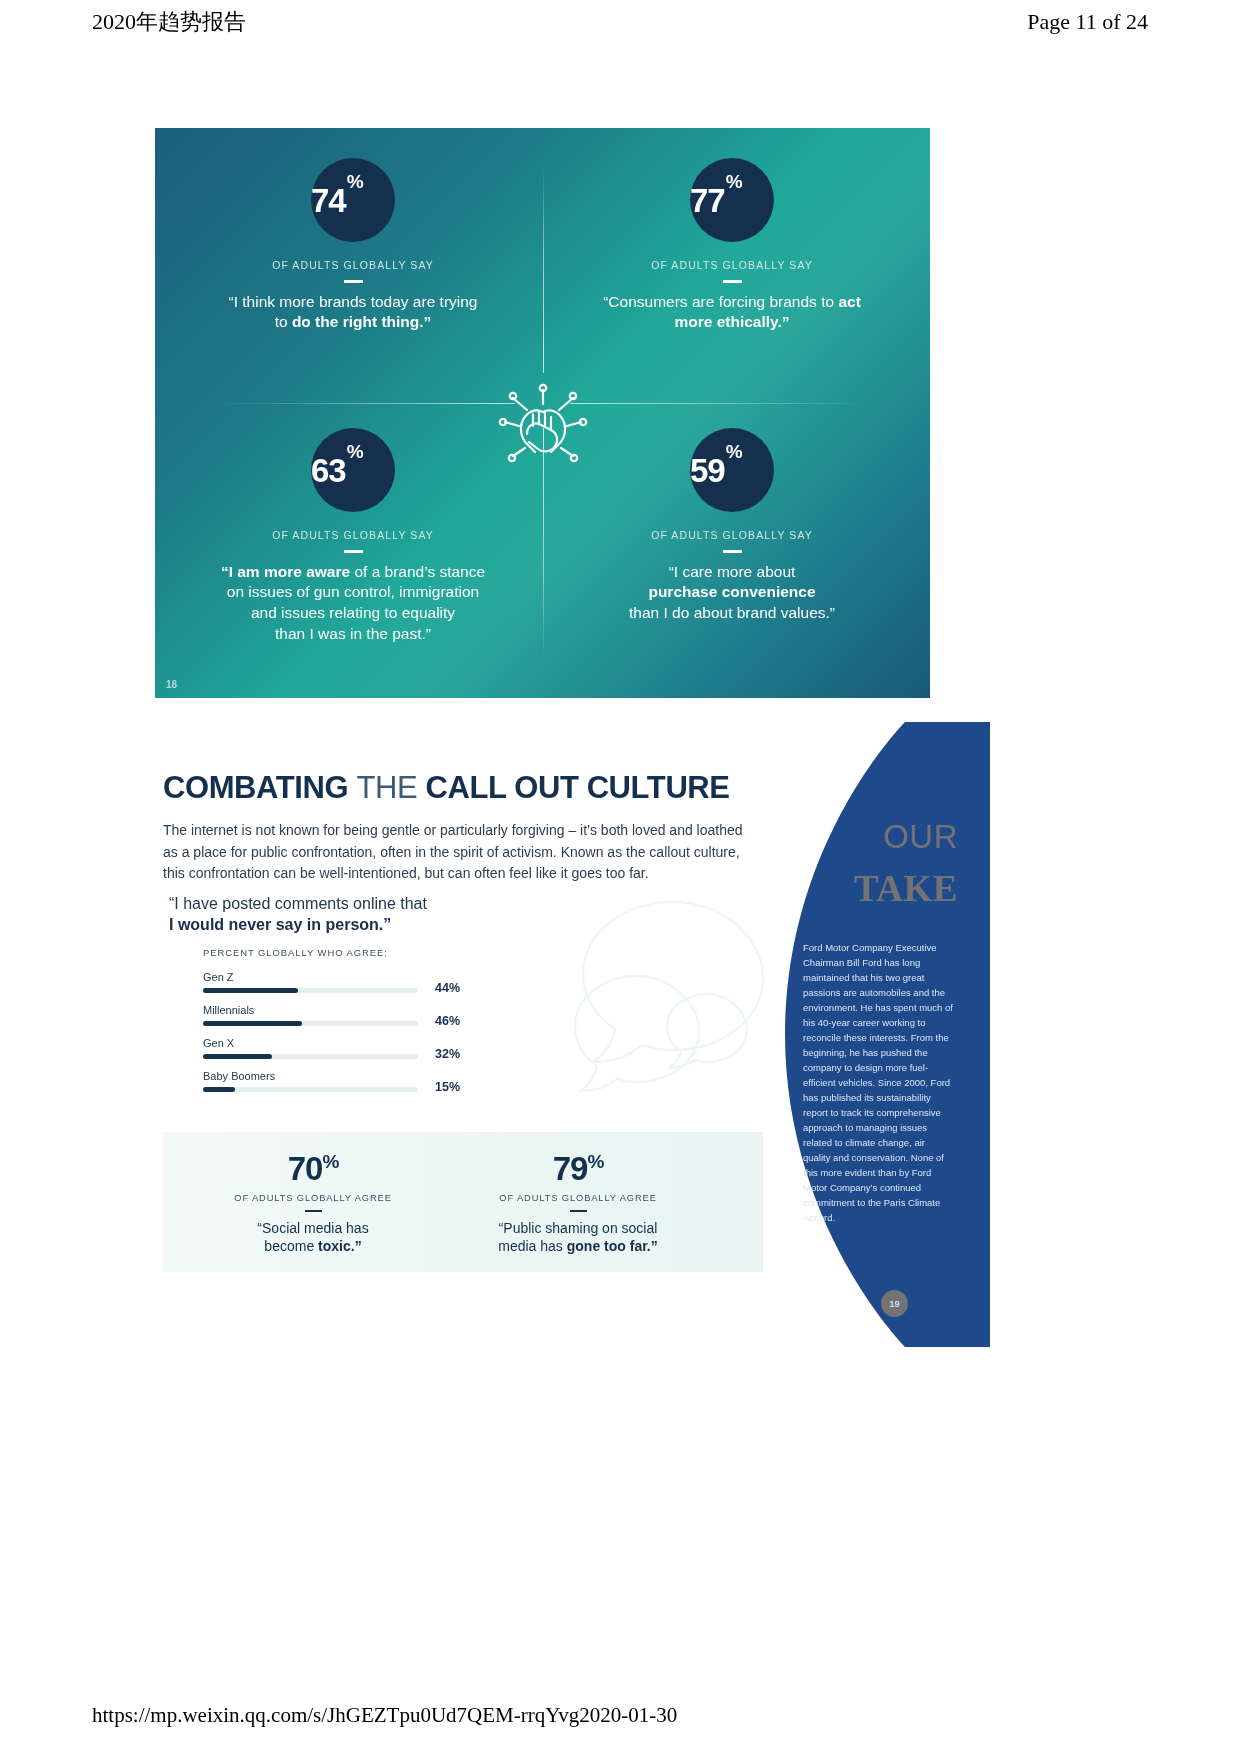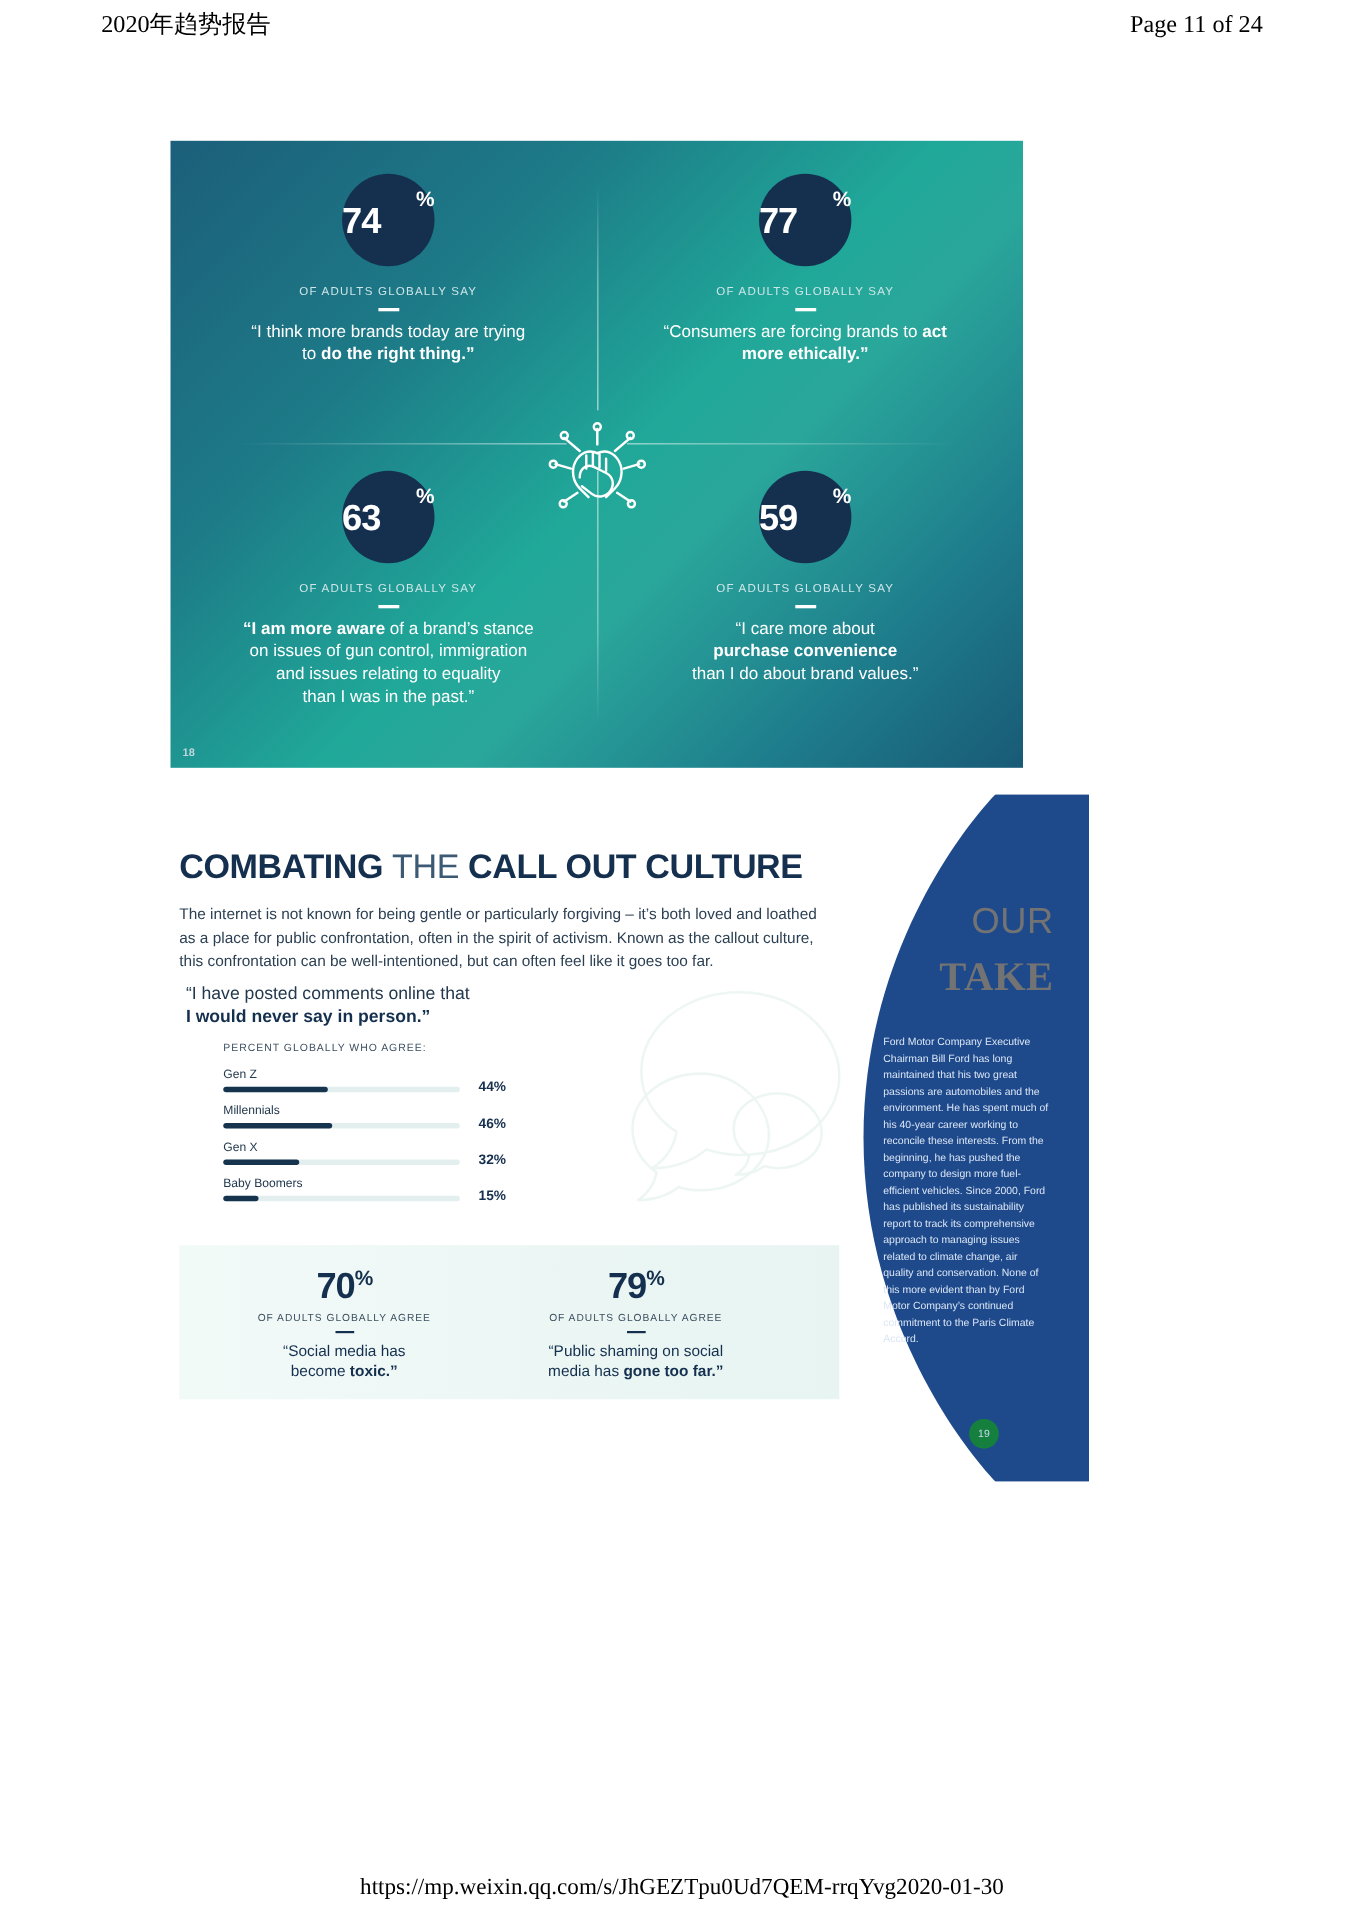--- a/index.html
+++ b/index.html
@@ -7,42 +7,42 @@
     width:1240px;height:1754px;background:#ffffff;
     font-family:"Liberation Serif", serif;
     position:relative;overflow:hidden;
   }
   
   .pg-header{position:absolute;top:0;left:0;width:1240px;height:38px;
     display:flex;align-items:center;justify-content:space-between;
     padding:6px 92px 0 92px;box-sizing:border-box;
     font-size:22px;color:#000;gap:26px;}
   .pg-footer{position:absolute;bottom:26px;left:0;width:1240px;
-    display:flex;align-items:center;justify-content:center;
+    display:flex;align-items:center;justify-content:flex-start;
     padding:0 92px;box-sizing:border-box;font-size:21px;color:#000;}
 
   
   .slide18{position:absolute;left:155px;top:128px;width:775px;height:570px;
     background:linear-gradient(135deg,#1c5f7a 0%,#1d7a87 28%,#20a899 52%,#2aa79b 62%,#1e7d8c 82%,#195a76 100%);
     font-family:"Liberation Sans", sans-serif;overflow:hidden;}
   .s18-vline{position:absolute;left:50%;top:40px;width:1px;height:205px;
     background:linear-gradient(to bottom,rgba(255,255,255,0) 0%,rgba(255,255,255,.55) 45%,rgba(255,255,255,.75) 100%);}
   .s18-vline2{position:absolute;left:50%;top:300px;width:1px;height:230px;
     background:linear-gradient(to bottom,rgba(255,255,255,.75) 0%,rgba(255,255,255,.5) 60%,rgba(255,255,255,0) 100%);}
   .s18-hline-l{position:absolute;left:60px;top:275px;width:300px;height:1px;
     background:linear-gradient(to right,rgba(255,255,255,0),rgba(255,255,255,.7));}
   .s18-hline-r{position:absolute;right:60px;top:275px;width:300px;height:1px;
     background:linear-gradient(to left,rgba(255,255,255,0),rgba(255,255,255,.7));}
   .quad{position:absolute;width:360px;text-align:center;color:#fff;}
   .q-tl{left:18px;top:30px;}
   .q-tr{right:18px;top:30px;}
   .q-bl{left:18px;top:300px;}
   .q-br{right:18px;top:300px;}
   .circle{width:84px;height:84px;border-radius:50%;background:#15304f;
-    margin:0 auto;display:flex;align-items:center;justify-content:space-between;}
+    margin:0 auto;display:flex;align-items:center;justify-content:flex-start;}
   .circle .num{font-size:33px;font-weight:bold;letter-spacing:-1px;line-height:1;}
   .circle .pct{font-size:19px;font-weight:bold;margin-left:1px;align-self:flex-start;margin-top:13px;}
   .sub{font-size:10.5px;letter-spacing:1.1px;color:#cfe6e8;margin-top:17px;}
   .dash{width:19px;height:2.5px;background:#fff;margin:9px auto 0;}
   .quote{font-size:15.5px;line-height:1.35;margin-top:9px;padding:0 22px;}
   .quote b{font-weight:bold;}
   .handshake{position:absolute;left:50%;top:250px;transform:translateX(-50%);width:120px;height:110px;}
   .pgnum18{position:absolute;left:11px;bottom:8px;font-size:10px;font-weight:bold;color:#bcd6dc;}
 
   
@@ -74,21 +74,21 @@
   .bigstat .d{width:17px;height:2px;background:#15304f;margin:7px auto;}
   .bigstat .q{font-size:14px;line-height:1.3;margin-top:4px;text-align:center;}
   .bigstat .q b{font-weight:bold;}
   .ourtake-shape{position:absolute;right:0;top:0;width:235px;height:625px;}
   .ot-title{position:absolute;right:32px;top:98px;text-align:right;color:#737373;
     font-size:33px;line-height:1.0;letter-spacing:.5px;}
   .ot-title .l2{font-weight:bold;display:block;font-size:37px;margin-top:17px;font-family:Liberation Serif, serif;}
   .ot-body{position:absolute;left:48px;top:218px;width:150px;font-size:9.5px;
     line-height:1.58;color:#dce6f5;}
   .ot-pg{position:absolute;left:126px;bottom:30px;width:27px;height:27px;border-radius:50%;
-    background:#15803d;color:#c9d9ef;font-size:9.5px;display:flex;align-items:center;justify-content:center;font-weight:normal;}
+    background:#737373;color:#c9d9ef;font-size:9.5px;display:flex;align-items:center;justify-content:center;font-weight:bold;}
   .bubbles{position:absolute;left:390px;top:168px;width:250px;height:230px;opacity:.35;}
 </style>
 </head>
 <body>
 
 <div class="pg-header">
   <span>2020年趋势报告</span>
   <span>Page 11 of 24</span>
 </div>
 

